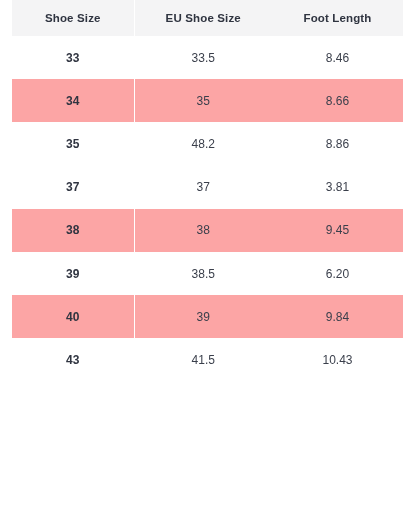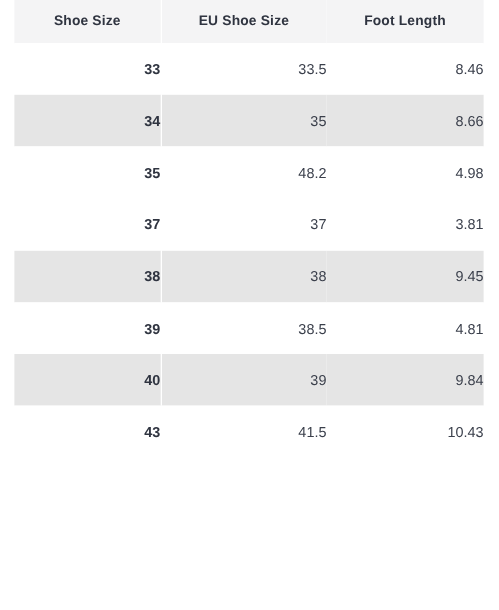--- a/index.html
+++ b/index.html
@@ -54,27 +54,27 @@
     vertical-align: middle;
     letter-spacing: 0.15px;
     border: none;
   }
 
   tbody tr {
     height: 43.2px;
   }
 
   tbody tr.stripe-white { background: #ffffff; }
-  tbody tr.stripe-gray  { background: #e5e5e5; }
+  tbody tr.stripe-gray  { background: #fca5a5; }
 
   tbody td {
     padding: 0;
     margin: 0;
     height: 43.2px;
-    text-align: right;
+    text-align: center;
     vertical-align: middle;
     color: #3a3f4b;
     font-size: 12px;
     border: none;
   }
 
   tbody td.col-size {
     font-weight: bold;
     color: #2f3440;
     font-size: 12px;
@@ -130,36 +130,36 @@
           <td class="col-length">8.46</td>
         </tr>
         <tr class="stripe-gray">
           <td class="col-size">34</td>
           <td class="col-eu">35</td>
           <td class="col-length">8.66</td>
         </tr>
         <tr class="stripe-white">
           <td class="col-size">35</td>
           <td class="col-eu">48.2</td>
-          <td class="col-length">4.98</td>
+          <td class="col-length">8.86</td>
         </tr>
         <tr class="stripe-white">
           <td class="col-size">37</td>
           <td class="col-eu">37</td>
           <td class="col-length">3.81</td>
         </tr>
         <tr class="stripe-gray">
           <td class="col-size">38</td>
           <td class="col-eu">38</td>
           <td class="col-length">9.45</td>
         </tr>
         <tr class="stripe-white">
           <td class="col-size">39</td>
           <td class="col-eu">38.5</td>
-          <td class="col-length">4.81</td>
+          <td class="col-length">6.20</td>
         </tr>
         <tr class="stripe-gray">
           <td class="col-size">40</td>
           <td class="col-eu">39</td>
           <td class="col-length">9.84</td>
         </tr>
         <tr class="stripe-white">
           <td class="col-size">43</td>
           <td class="col-eu">41.5</td>
           <td class="col-length">10.43</td>

